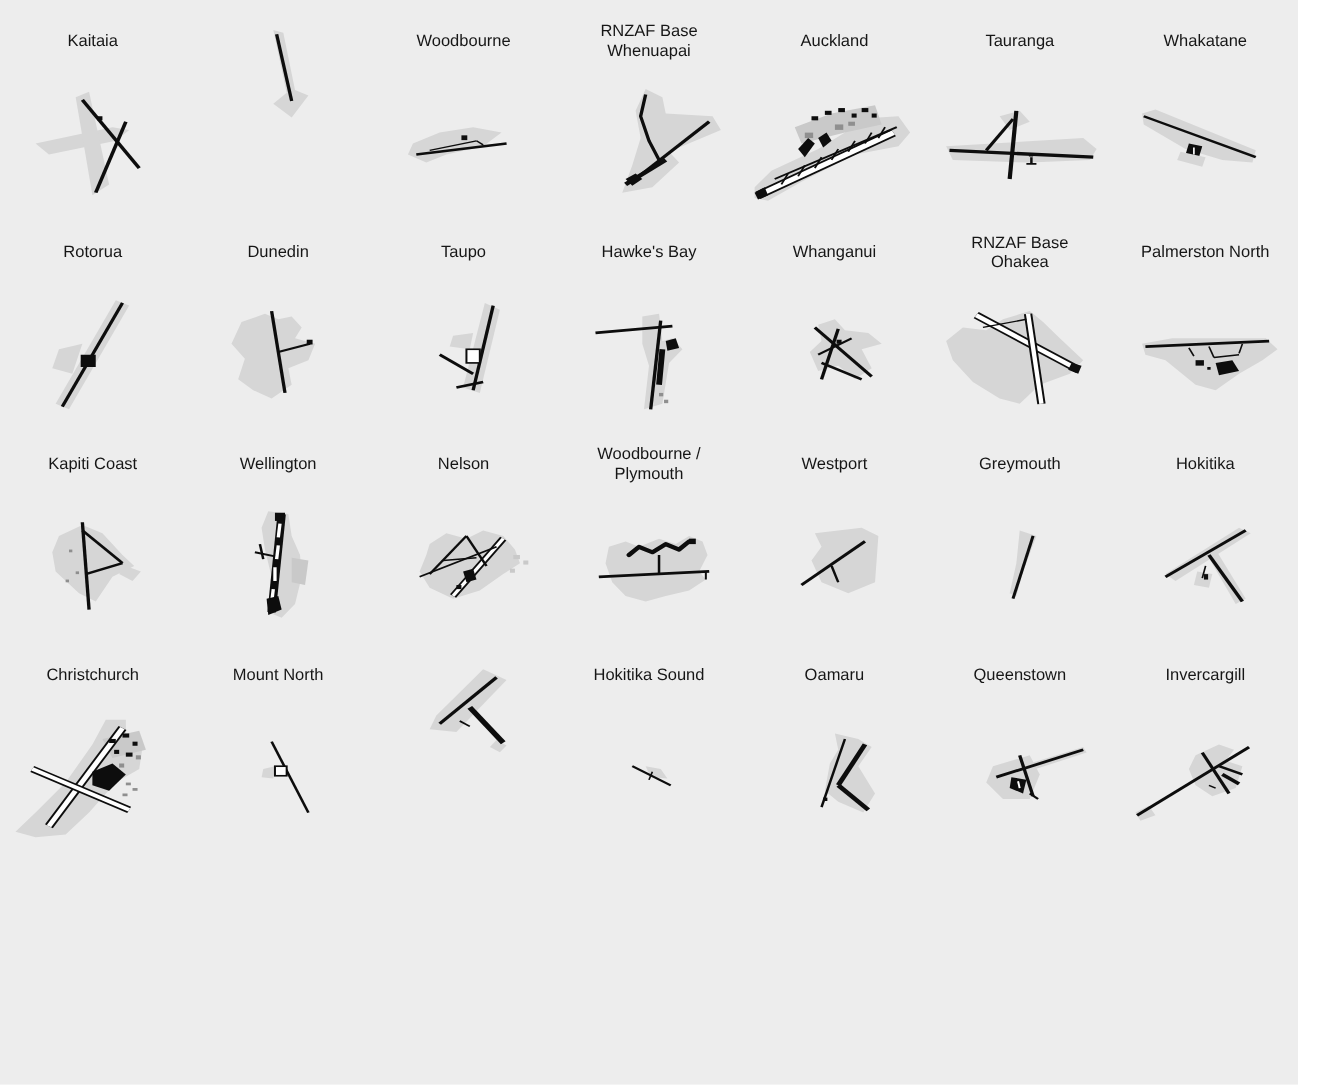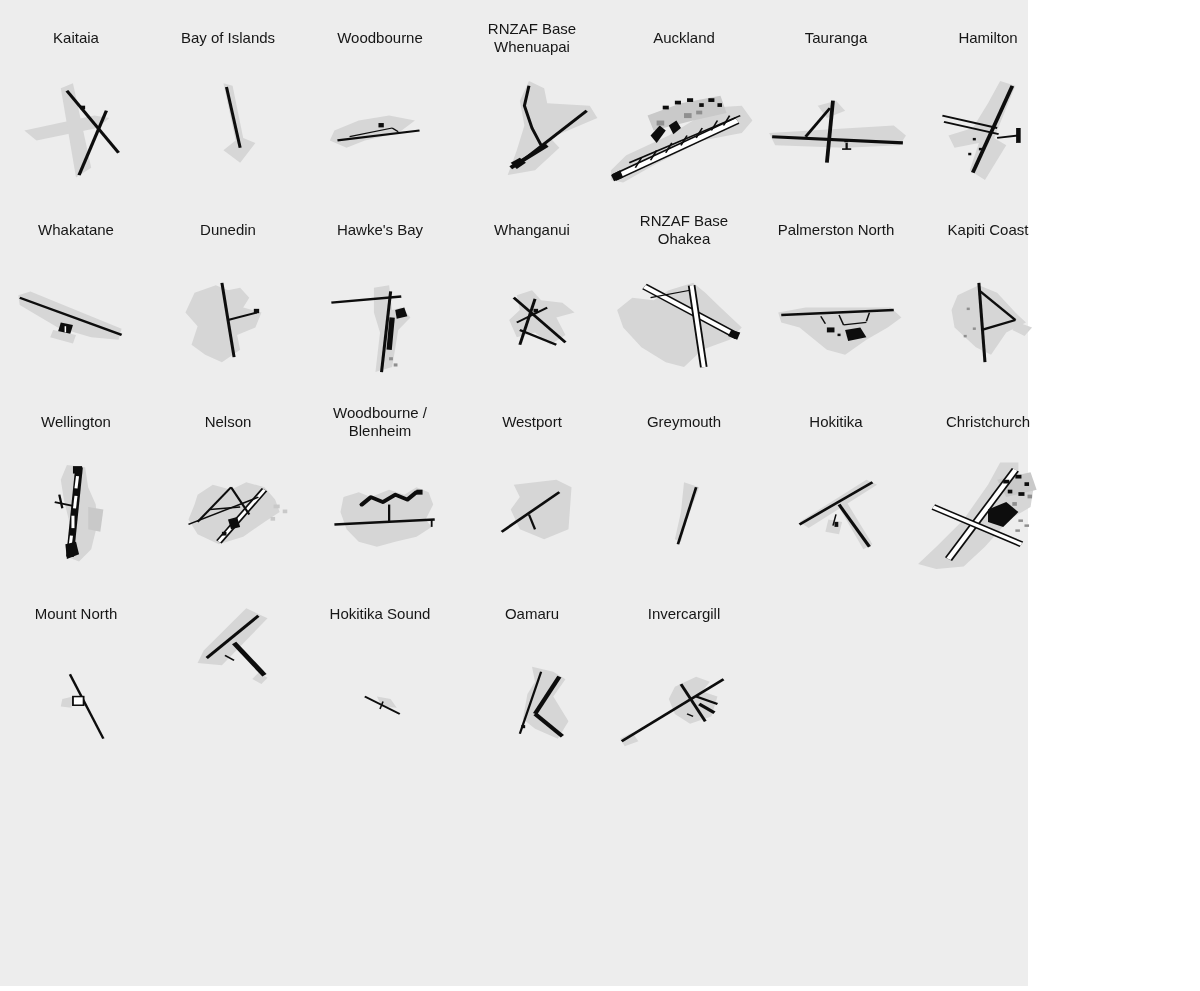--- a/index.html
+++ b/index.html
@@ -1,17 +1,17 @@
 <!DOCTYPE html>
 <html><head>
 <meta charset="utf-8">
 <style>
   html,body{margin:0;padding:0;background:#ffffff;}
   body{width:1200px;height:991px;overflow:hidden;font-family:"Liberation Sans",sans-serif;}
-  .board{width:1028px;height:986px;background:#ededed;}
+  .board{width:1180px;height:986px;background:#ededed;}
   .grid{display:grid;grid-template-columns:repeat(7,1fr);padding-top:10px;}
   .cell{height:192px;display:flex;flex-direction:column;align-items:center;}
   .label{height:56px;display:flex;align-items:center;justify-content:center;text-align:center;
          font-size:15px;line-height:1.2;color:#161616;white-space:pre-line;}
   svg.diagram{width:152px;height:124px;display:block;}
 </style>
 </head>
 <body>
 
 <div class="board" style="background: rgb(237, 237, 237);">
@@ -20,21 +20,20 @@
         <div class="label">Kaitaia</div>
         <svg class="diagram" viewBox="0 0 100 100" preserveAspectRatio="none">
           <polygon points="16,52 62,40 72,42 64,50 24,60" fill="#d6d6d6"></polygon>
           <polygon points="40,18 48,14 60,82 50,90" fill="#d6d6d6"></polygon>
           <polyline points="44,20 78,70" fill="none" stroke="#0d0d0d" stroke-width="2.2"></polyline>
           <polyline points="70,36 52,88" fill="none" stroke="#0d0d0d" stroke-width="2.2"></polyline>
           <rect x="53" y="32" width="3" height="3" fill="#0d0d0d"></rect>
         </svg>
       </div>
       <div class="cell">
-        <div class="label">Bay of Islands</div>
         <svg class="diagram" viewBox="0 0 100 100" preserveAspectRatio="none">
           <polygon points="47,14 53,16 60,58 68,62 58,78 47,68 55,60" fill="#d6d6d6"></polygon>
           <polyline points="49,17 58,66" fill="none" stroke="#0d0d0d" stroke-width="2"></polyline>
         </svg>
       </div>
       <div class="cell">
         <div class="label">Woodbourne</div>
         <svg class="diagram" viewBox="0 0 100 100" preserveAspectRatio="none">
           <polygon points="20,52 36,44 56,40 73,44 62,54 40,60 28,66 17,60" fill="#d6d6d6"></polygon>
           <polyline points="22,60 76,52" fill="none" stroke="#0d0d0d" stroke-width="1.8"></polyline>
@@ -92,50 +91,56 @@
           <polygon points="38,32 50,28 56,36 44,42" fill="#d6d6d6"></polygon>
           <polyline points="8,57 94,62" fill="none" stroke="#0d0d0d" stroke-width="2.5"></polyline>
           <polyline points="48,28 44,78" fill="none" stroke="#0d0d0d" stroke-width="2.5"></polyline>
           <polyline points="46,34 30,57" fill="none" stroke="#0d0d0d" stroke-width="2"></polyline>
           <polyline points="57,62 57,67" fill="none" stroke="#0d0d0d" stroke-width="1.5"></polyline>
           <polyline points="54,67 60,67" fill="none" stroke="#0d0d0d" stroke-width="1.3"></polyline>
           <rect x="55.5" y="59" width="2.5" height="2.5" fill="#0d0d0d"></rect>
         </svg>
       </div>
       <div class="cell">
-        <div class="label">Hamilton</div>
-        <svg class="diagram" viewBox="0 0 100 100" preserveAspectRatio="none">
-          <polygon points="58,12 68,16 54,58 62,64 48,92 38,84 44,62 28,66 24,56 40,50 50,30" fill="#d6d6d6"></polygon>
-          <polyline points="66,16 40,86" fill="none" stroke="#0d0d0d" stroke-width="2.5"></polyline>
-          <polyline points="20,40 56,50" fill="none" stroke="#0d0d0d" stroke-width="1.5"></polyline>
-          <polyline points="21,45 57,55" fill="none" stroke="#0d0d0d" stroke-width="1.5"></polyline>
-          <polyline points="56,58 70,56" fill="none" stroke="#0d0d0d" stroke-width="1.5"></polyline>
-          <polyline points="70,50 70,62" fill="none" stroke="#0d0d0d" stroke-width="3"></polyline>
-          <rect x="40" y="58" width="2" height="2" fill="#0d0d0d"></rect>
-          <rect x="44" y="66" width="2" height="2" fill="#0d0d0d"></rect>
-          <rect x="37" y="70" width="2" height="2" fill="#0d0d0d"></rect>
-        </svg>
-      </div>
-      <div class="cell">
         <div class="label">Whakatane</div>
         <svg class="diagram" viewBox="0 0 100 100" preserveAspectRatio="none">
           <polygon points="12,30 20,27 80,57 78,66 60,64 38,56 13,38" fill="#d6d6d6"></polygon>
           <polyline points="13,32 80,62" fill="none" stroke="#0d0d0d" stroke-width="1.8"></polyline>
           <polygon points="40,52 48,54 46,62 38,60" fill="#0d0d0d"></polygon>
           <polygon points="35,58 50,62 48,69 33,64" fill="#d6d6d6"></polygon>
           <polyline points="43,55 43,60" fill="none" stroke="#ffffff" stroke-width="1"></polyline>
         </svg>
       </div>
       <div class="cell">
+        <div class="label">Rotorua</div>
+        <svg class="diagram" viewBox="0 0 100 100" preserveAspectRatio="none">
+          <polygon points="64,12 72,16 36,92 28,88" fill="#d6d6d6"></polygon>
+          <polygon points="30,48 44,44 38,66 26,62" fill="#d6d6d6"></polygon>
+          <polyline points="68,14 32,90" fill="none" stroke="#0d0d0d" stroke-width="2"></polyline>
+          <polygon points="43,52 52,52 52,61 43,61" fill="#0d0d0d"></polygon>
+        </svg>
+      </div>
+      <div class="cell">
         <div class="label">Dunedin</div>
         <svg class="diagram" viewBox="0 0 100 100" preserveAspectRatio="none">
           <polygon points="28,28 42,22 50,26 58,24 64,32 60,40 72,44 68,56 56,62 58,74 46,84 35,78 26,70 30,55 22,44" fill="#d6d6d6"></polygon>
           <polyline points="46,20 54,80" fill="none" stroke="#0d0d0d" stroke-width="2"></polyline>
           <polyline points="50,50 69,44" fill="none" stroke="#0d0d0d" stroke-width="1.5"></polyline>
           <rect x="67" y="41" width="3.5" height="3.5" fill="#0d0d0d"></rect>
+        </svg>
+      </div>
+      <div class="cell">
+        <div class="label">Taupo</div>
+        <svg class="diagram" viewBox="0 0 100 100" preserveAspectRatio="none">
+          <polygon points="63,14 72,19 60,80 50,76" fill="#d6d6d6"></polygon>
+          <polygon points="44,38 56,36 54,48 42,46" fill="#d6d6d6"></polygon>
+          <polyline points="68,16 56,78" fill="none" stroke="#0d0d0d" stroke-width="2"></polyline>
+          <polyline points="46,76 62,72" fill="none" stroke="#0d0d0d" stroke-width="2"></polyline>
+          <polyline points="36,52 56,66" fill="none" stroke="#0d0d0d" stroke-width="2"></polyline>
+          <rect x="52" y="48" width="8" height="10" fill="#ffffff" stroke="#0d0d0d" stroke-width="1.2"></rect>
         </svg>
       </div>
       <div class="cell">
         <div class="label">Hawke's Bay</div>
         <svg class="diagram" viewBox="0 0 100 100" preserveAspectRatio="none">
           <polygon points="46,24 56,22 58,42 64,40 70,48 62,58 58,88 47,92 50,60 46,44" fill="#d6d6d6"></polygon>
           <polyline points="18,36 64,31" fill="none" stroke="#0d0d0d" stroke-width="2"></polyline>
           <polyline points="57,27 51,92" fill="none" stroke="#0d0d0d" stroke-width="2"></polyline>
           <polyline points="58,48 56,74" fill="none" stroke="#0d0d0d" stroke-width="3.5"></polyline>
           <polygon points="60,42 66,40 68,47 61,49" fill="#0d0d0d"></polygon>
@@ -228,21 +233,21 @@
           <polyline points="24,60 70,38" fill="none" stroke="#0d0d0d" stroke-width="1.2"></polyline>
           <polygon points="50,56 56,54 58,62 52,64" fill="#0d0d0d"></polygon>
           <rect x="46" y="66" width="3" height="3" fill="#0d0d0d"></rect>
           <rect x="80" y="44" width="4" height="3" fill="#c9c9c9"></rect>
           <rect x="86" y="48" width="3" height="3" fill="#c9c9c9"></rect>
           <rect x="78" y="54" width="3" height="3" fill="#c9c9c9"></rect>
         </svg>
       </div>
       <div class="cell">
         <div class="label">Woodbourne /
-Blenheim</div>
+Plymouth</div>
         <svg class="diagram" viewBox="0 0 100 100" preserveAspectRatio="none">
           <polygon points="26,38 36,34 44,38 56,32 66,36 74,30 82,34 85,44 80,56 84,62 74,70 60,74 48,78 36,74 28,64 24,50" fill="#d6d6d6"></polygon>
           <polyline points="20,60 86,56" fill="none" stroke="#0d0d0d" stroke-width="2"></polyline>
           <polyline points="84,56 84,62" fill="none" stroke="#0d0d0d" stroke-width="1.2"></polyline>
           <polyline points="56,44 56,58" fill="none" stroke="#0d0d0d" stroke-width="1.5"></polyline>
           <polyline points="38,44 44,38 52,42 60,36 68,40 74,34" fill="none" stroke="#0d0d0d" stroke-width="3" stroke-linecap="round" stroke-linejoin="round"></polyline>
           <rect x="74" y="32" width="4" height="4" fill="#0d0d0d"></rect>
         </svg>
       </div>
       <div class="cell">
@@ -327,20 +332,32 @@
         <div class="label">Oamaru</div>
         <svg class="diagram" viewBox="0 0 100 100" preserveAspectRatio="none">
           <polygon points="50,20 64,24 72,30 64,44 74,64 67,78 52,70 44,62 47,42 52,32" fill="#d6d6d6"></polygon>
           <polyline points="56,24 42,74" fill="none" stroke="#0d0d0d" stroke-width="1.5"></polyline>
           <polyline points="68,28 52,58" fill="none" stroke="#0d0d0d" stroke-width="3"></polyline>
           <polyline points="52,58 70,76" fill="none" stroke="#0d0d0d" stroke-width="3"></polyline>
           <rect x="43" y="67" width="2.5" height="2.5" fill="#0d0d0d"></rect>
         </svg>
       </div>
       <div class="cell">
+        <div class="label">Queenstown</div>
+        <svg class="diagram" viewBox="0 0 100 100" preserveAspectRatio="none">
+          <polygon points="34,44 56,36 62,50 56,68 40,68 30,56" fill="#d6d6d6"></polygon>
+          <polygon points="40,48 88,30 90,34 42,53" fill="#d6d6d6"></polygon>
+          <polyline points="36,52 88,32" fill="none" stroke="#0d0d0d" stroke-width="2"></polyline>
+          <polyline points="50,36 58,66" fill="none" stroke="#0d0d0d" stroke-width="2"></polyline>
+          <polygon points="45,52 54,54 52,64 44,60" fill="#0d0d0d"></polygon>
+          <polyline points="49,55 50,60" fill="none" stroke="#ffffff" stroke-width="1.2"></polyline>
+          <polyline points="56,64 61,68" fill="none" stroke="#0d0d0d" stroke-width="1.5"></polyline>
+        </svg>
+      </div>
+      <div class="cell">
         <div class="label">Invercargill</div>
         <svg class="diagram" viewBox="0 0 100 100" preserveAspectRatio="none">
           <polygon points="44,36 58,28 67,32 62,40 72,44 68,60 54,66 44,58 40,46" fill="#d6d6d6"></polygon>
           <polygon points="8,78 16,73 20,80 11,84" fill="#d6d6d6"></polygon>
           <polyline points="9,80 76,30" fill="none" stroke="#0d0d0d" stroke-width="2"></polyline>
           <polyline points="48,34 64,64" fill="none" stroke="#0d0d0d" stroke-width="2"></polyline>
           <polyline points="58,44 72,50" fill="none" stroke="#0d0d0d" stroke-width="1.8"></polyline>
           <polyline points="60,50 70,57" fill="none" stroke="#0d0d0d" stroke-width="2.5"></polyline>
           <polyline points="52,58 56,60" fill="none" stroke="#0d0d0d" stroke-width="1"></polyline>
         </svg>

